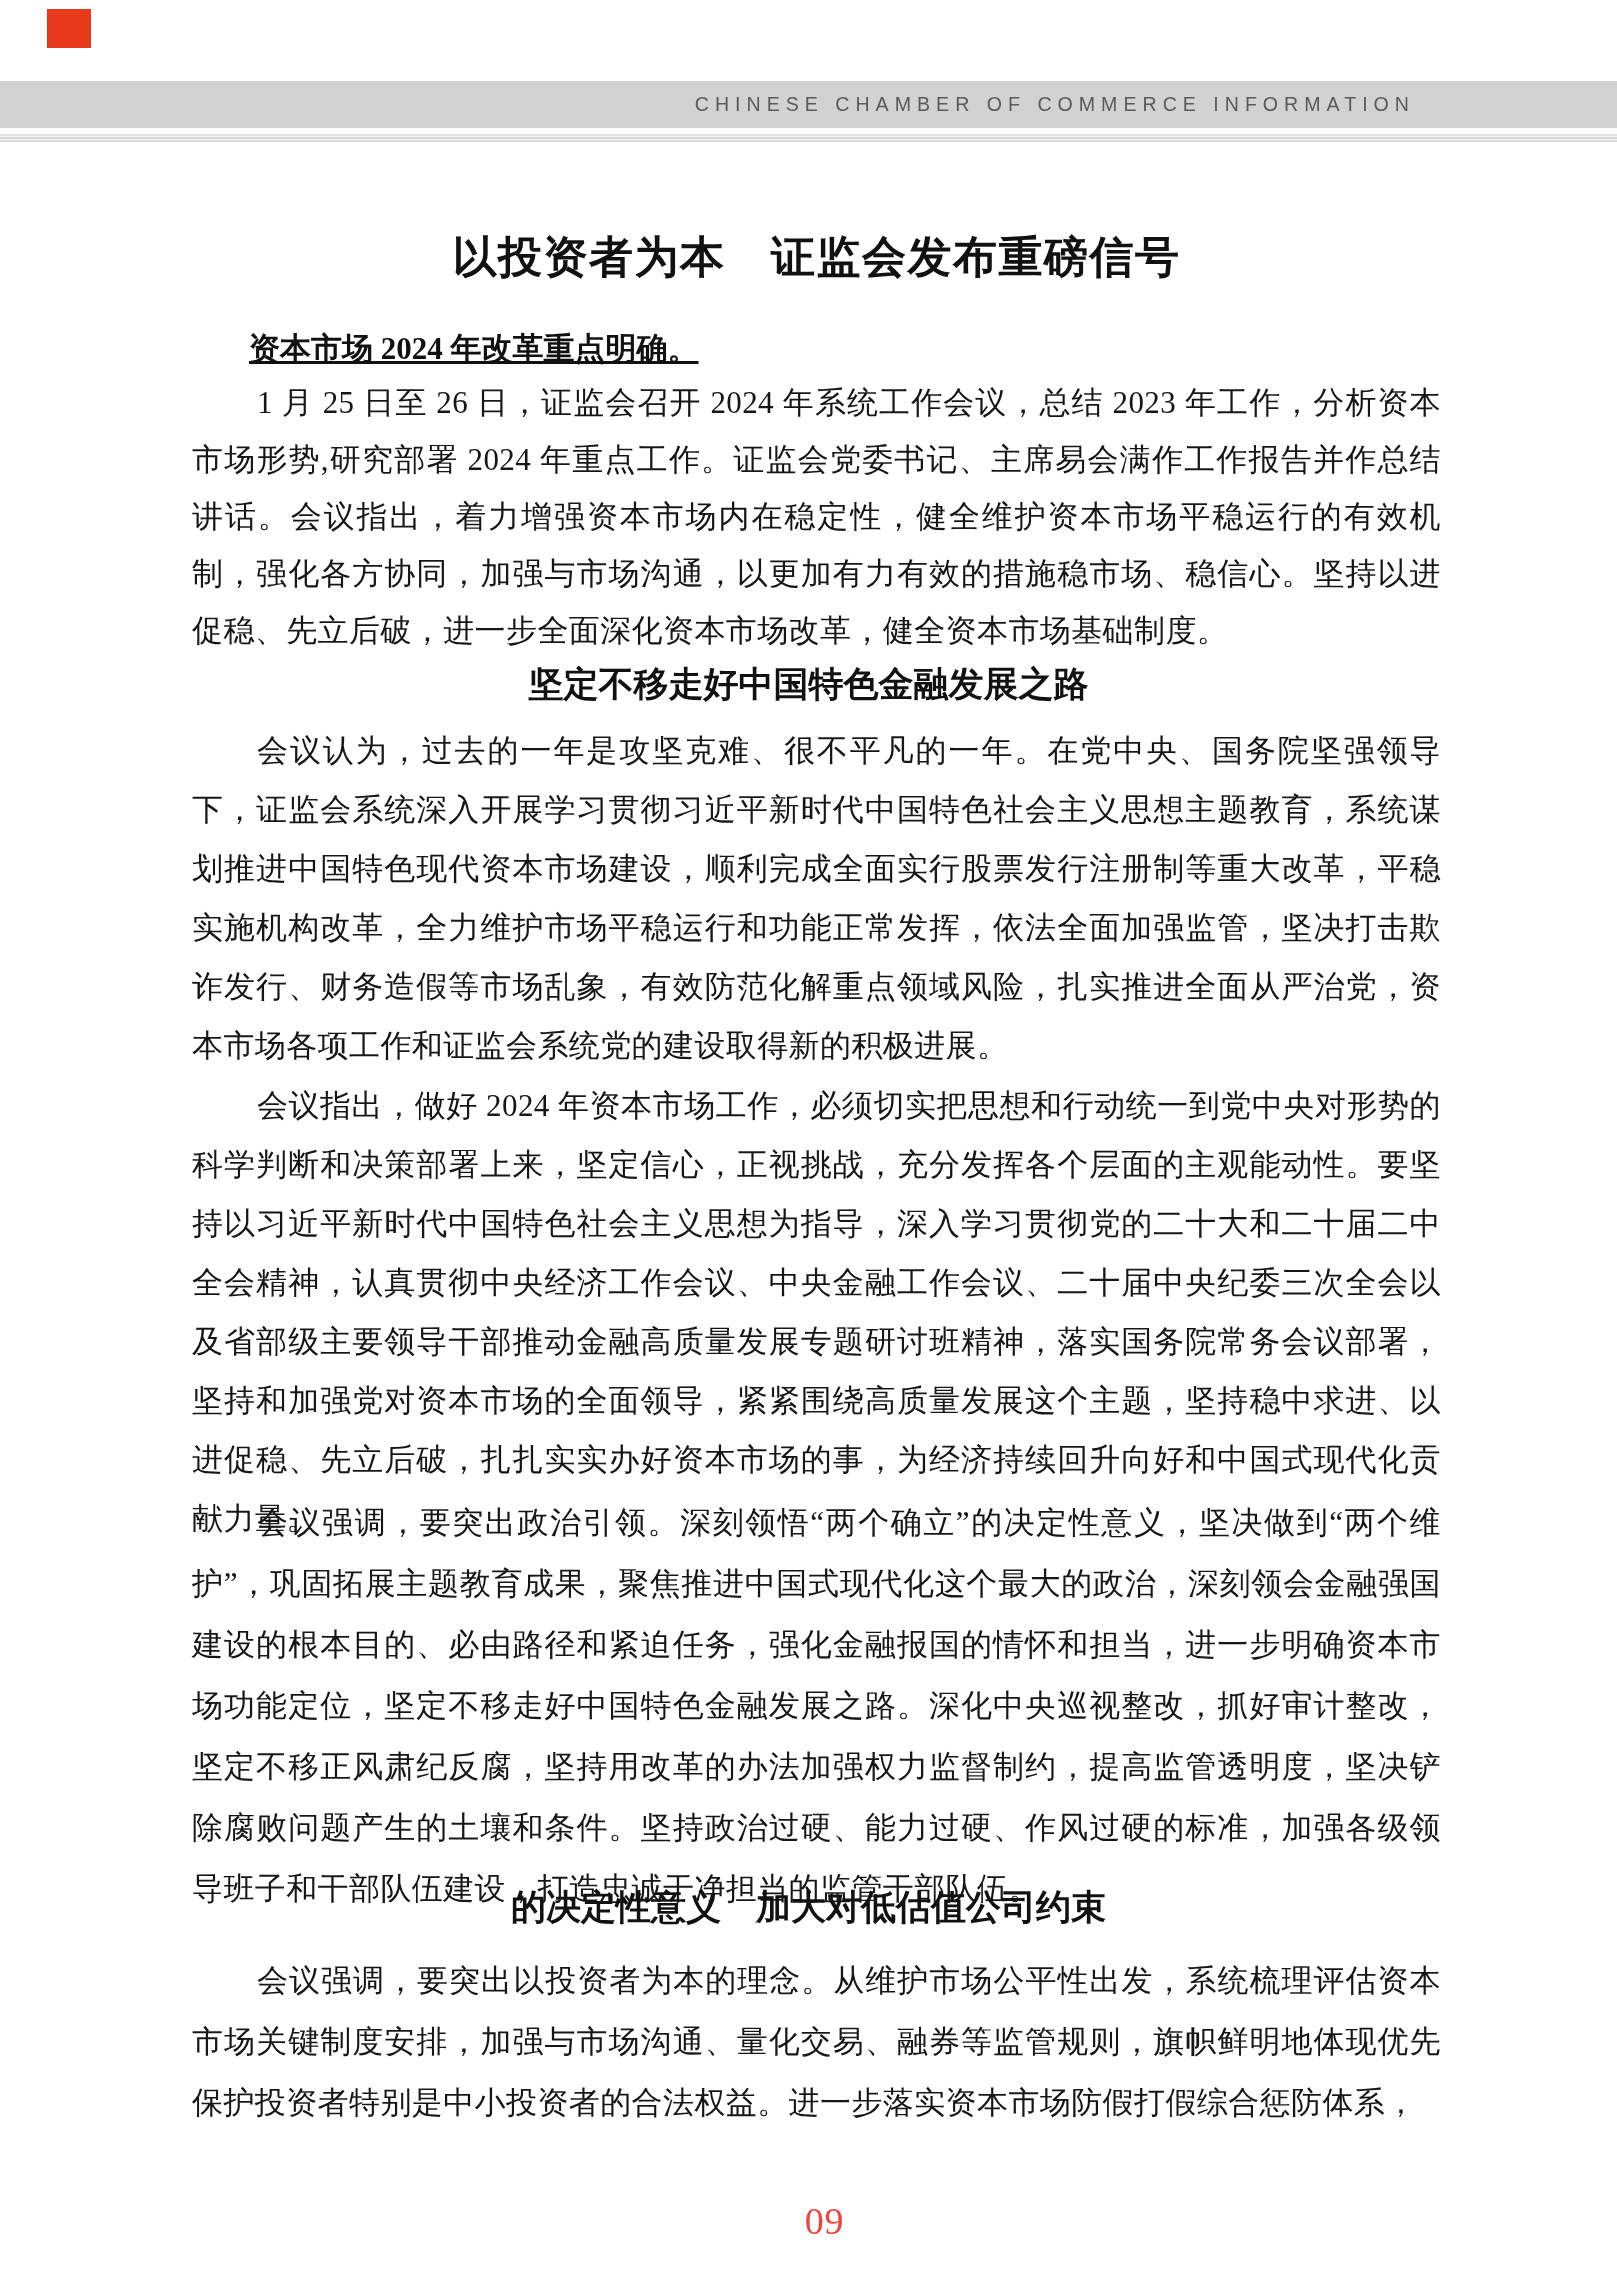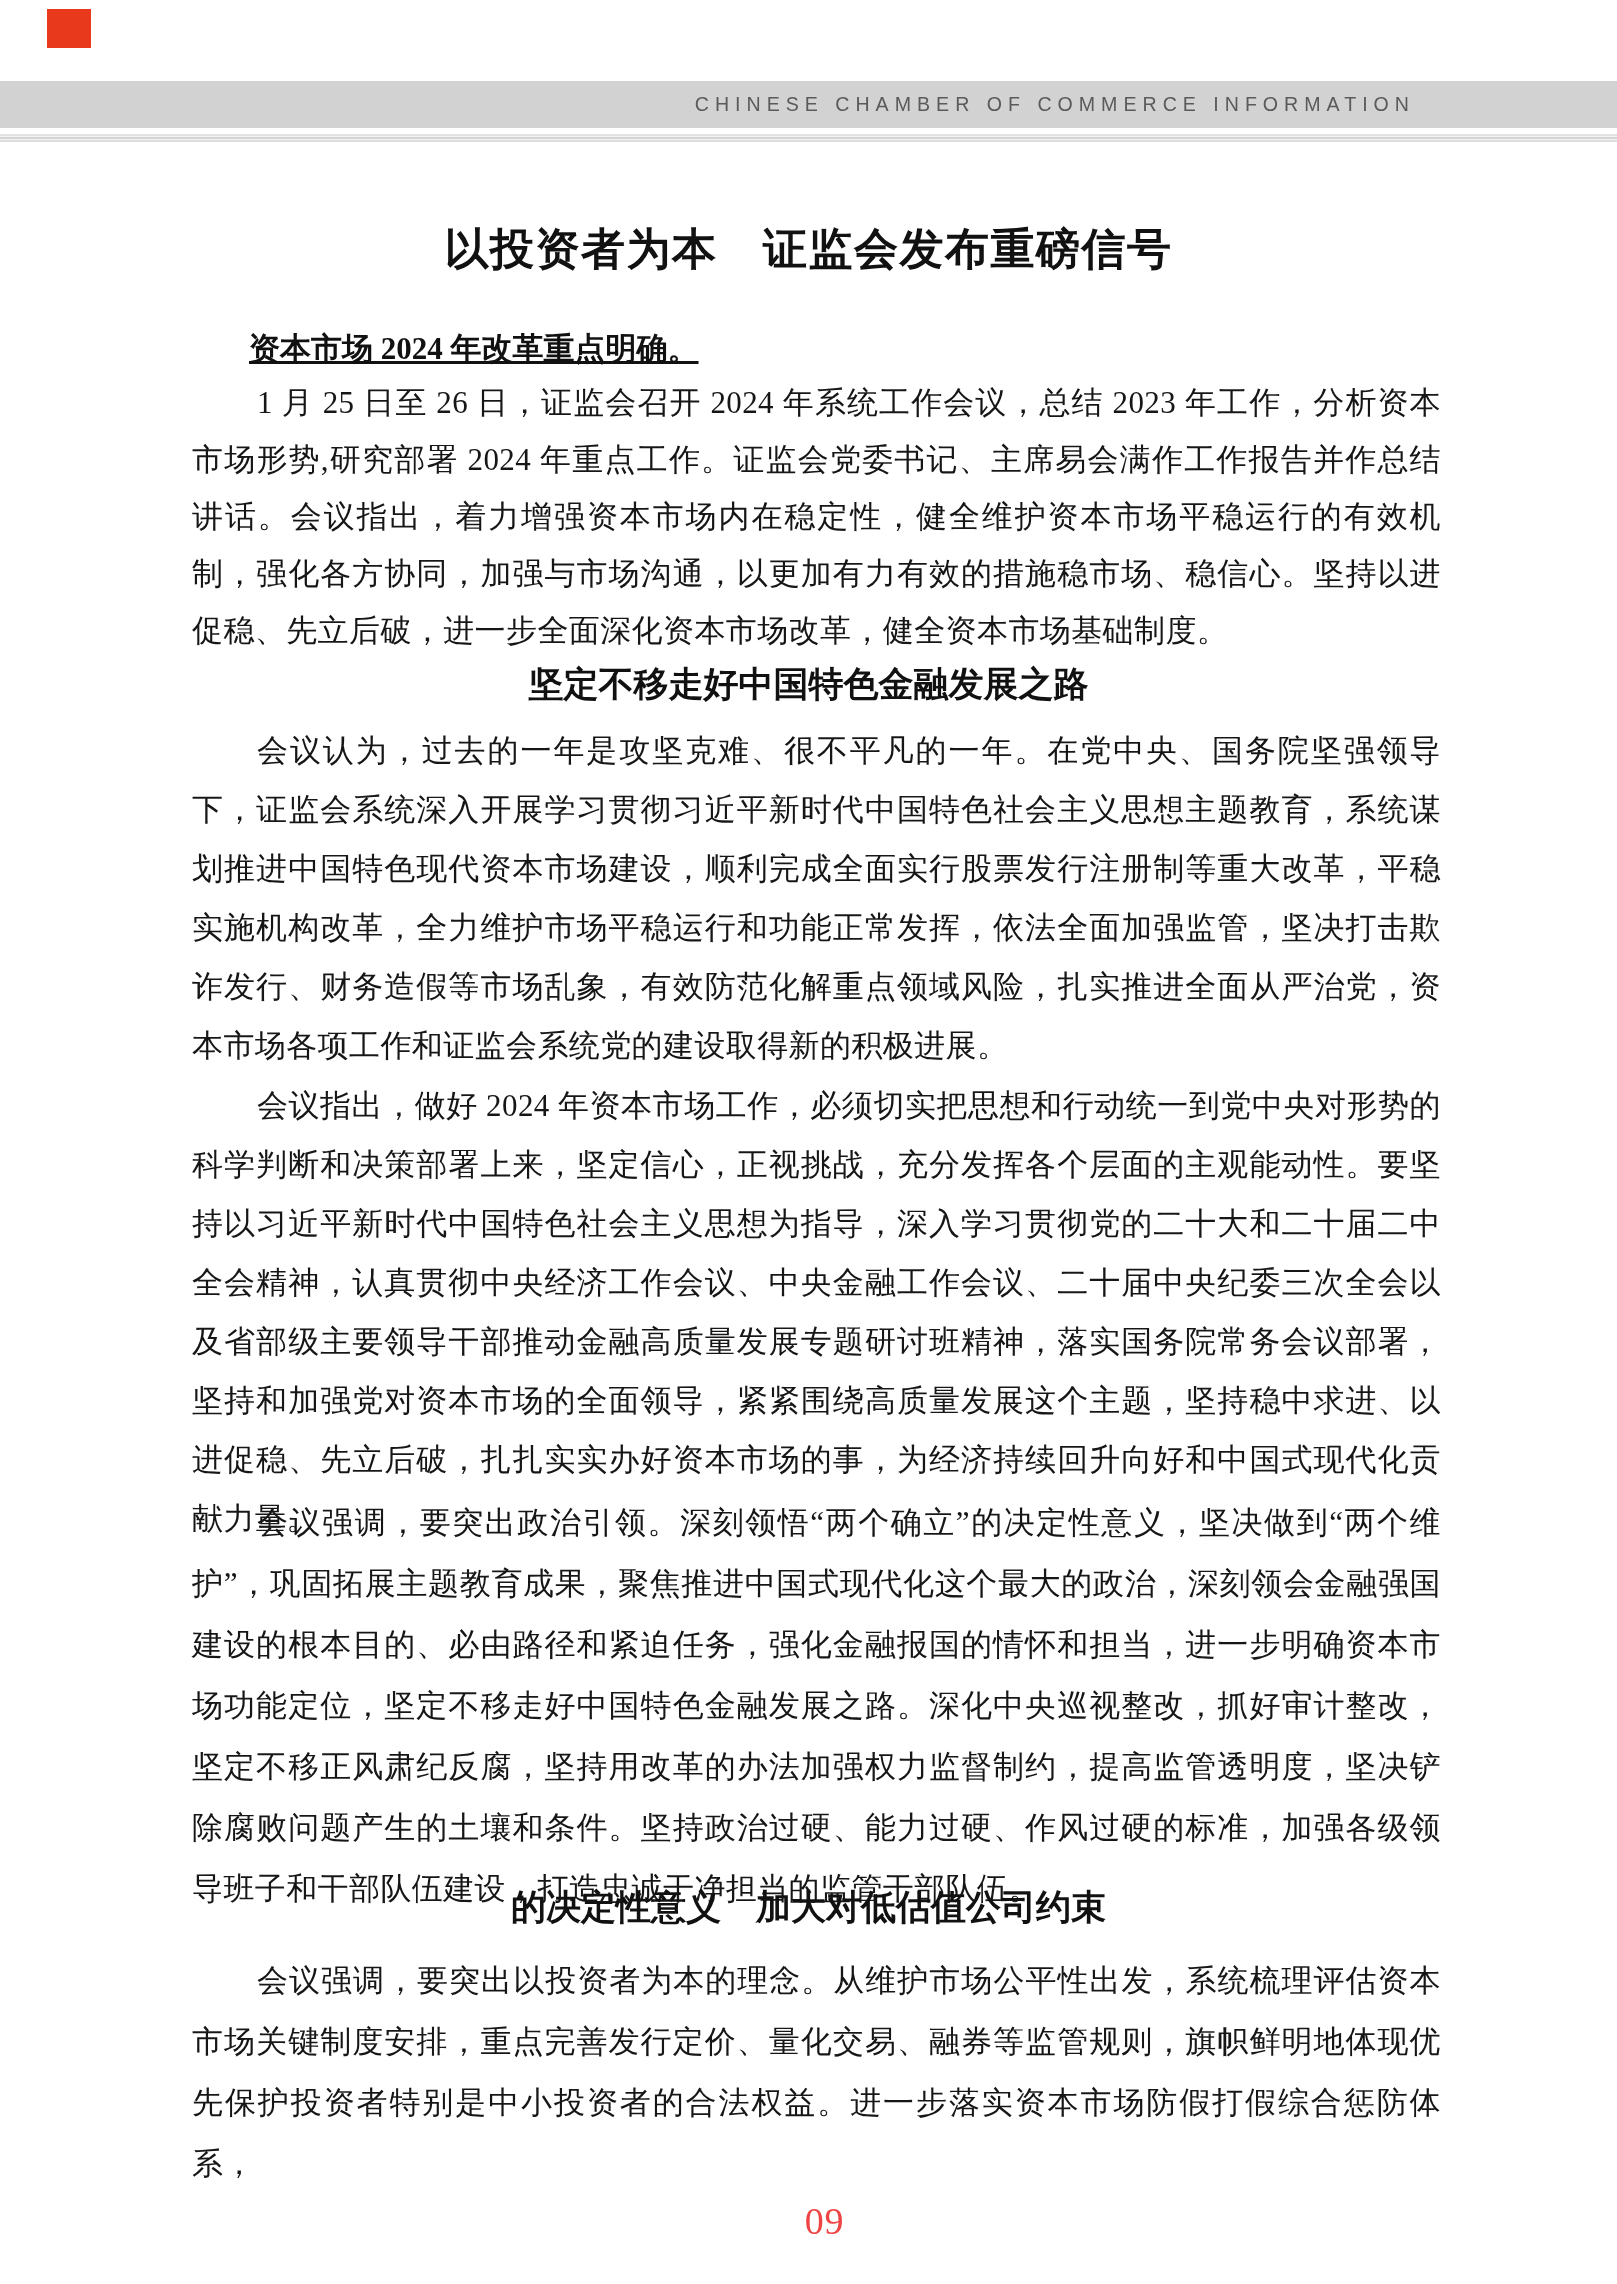--- a/index.html
+++ b/index.html
@@ -61,21 +61,21 @@
       #d5d5d5 3px, #d5d5d5 5.3px,
       #f3f3f3 5.3px, #f3f3f3 6px,
       #dddddd 6px, #dddddd 7.5px
     );
   }
   .title {
     position: absolute;
     left: 184px;
     top: 223px;
     width: 1249px;
-    margin: 0;
+    margin: 8px;
     text-align: center;
     font-family: "Liberation Sans", sans-serif;
     font-weight: 700;
     font-size: 44px;
     line-height: 1.2;
     letter-spacing: 1.5px;
     color: #111111;
   }
   .lead {
     position: absolute;
@@ -157,18 +157,18 @@
   <h2 class="sec-h h-sec1">坚定不移走好中国特色金融发展之路</h2>
 
   <p class="body-p p-s1a">会议认为，过去的一年是攻坚克难、很不平凡的一年。在党中央、国务院坚强领导下，证监会系统深入开展学习贯彻习近平新时代中国特色社会主义思想主题教育，系统谋划推进中国特色现代资本市场建设，顺利完成全面实行股票发行注册制等重大改革，平稳实施机构改革，全力维护市场平稳运行和功能正常发挥，依法全面加强监管，坚决打击欺诈发行、财务造假等市场乱象，有效防范化解重点领域风险，扎实推进全面从严治党，资本市场各项工作和证监会系统党的建设取得新的积极进展。</p>
 
   <p class="body-p p-s1b">会议指出，做好 2024 年资本市场工作，必须切实把思想和行动统一到党中央对形势的科学判断和决策部署上来，坚定信心，正视挑战，充分发挥各个层面的主观能动性。要坚持以习近平新时代中国特色社会主义思想为指导，深入学习贯彻党的二十大和二十届二中全会精神，认真贯彻中央经济工作会议、中央金融工作会议、二十届中央纪委三次全会以及省部级主要领导干部推动金融高质量发展专题研讨班精神，落实国务院常务会议部署，坚持和加强党对资本市场的全面领导，紧紧围绕高质量发展这个主题，坚持稳中求进、以进促稳、先立后破，扎扎实实办好资本市场的事，为经济持续回升向好和中国式现代化贡献力量。</p>
 
   <p class="body-p p-s1c">会议强调，要突出政治引领。深刻领悟“两个确立”的决定性意义，坚决做到“两个维护”，巩固拓展主题教育成果，聚焦推进中国式现代化这个最大的政治，深刻领会金融强国建设的根本目的、必由路径和紧迫任务，强化金融报国的情怀和担当，进一步明确资本市场功能定位，坚定不移走好中国特色金融发展之路。深化中央巡视整改，抓好审计整改，坚定不移正风肃纪反腐，坚持用改革的办法加强权力监督制约，提高监管透明度，坚决铲除腐败问题产生的土壤和条件。坚持政治过硬、能力过硬、作风过硬的标准，加强各级领导班子和干部队伍建设，打造忠诚干净担当的监管干部队伍。</p>
 
   <h2 class="sec-h h-sec2">的决定性意义　加大对低估值公司约束</h2>
 
-  <p class="body-p p-s2a">会议强调，要突出以投资者为本的理念。从维护市场公平性出发，系统梳理评估资本市场关键制度安排，重点完善发行定价、量化交易、融券等监管规则，旗帜鲜明地体现优先保护投资者特别是中小投资者的合法权益。进一步落实资本市场防假打假综合惩防体系，</p>
+  <p class="body-p p-s2a">会议强调，要突出以投资者为本的理念。从维护市场公平性出发，系统梳理评估资本市场关键制度安排，加强与市场沟通、量化交易、融券等监管规则，旗帜鲜明地体现优先保护投资者特别是中小投资者的合法权益。进一步落实资本市场防假打假综合惩防体系，</p>
 
   <div class="pageno">09</div>
 
 </div>
 
 
 </body></html>

